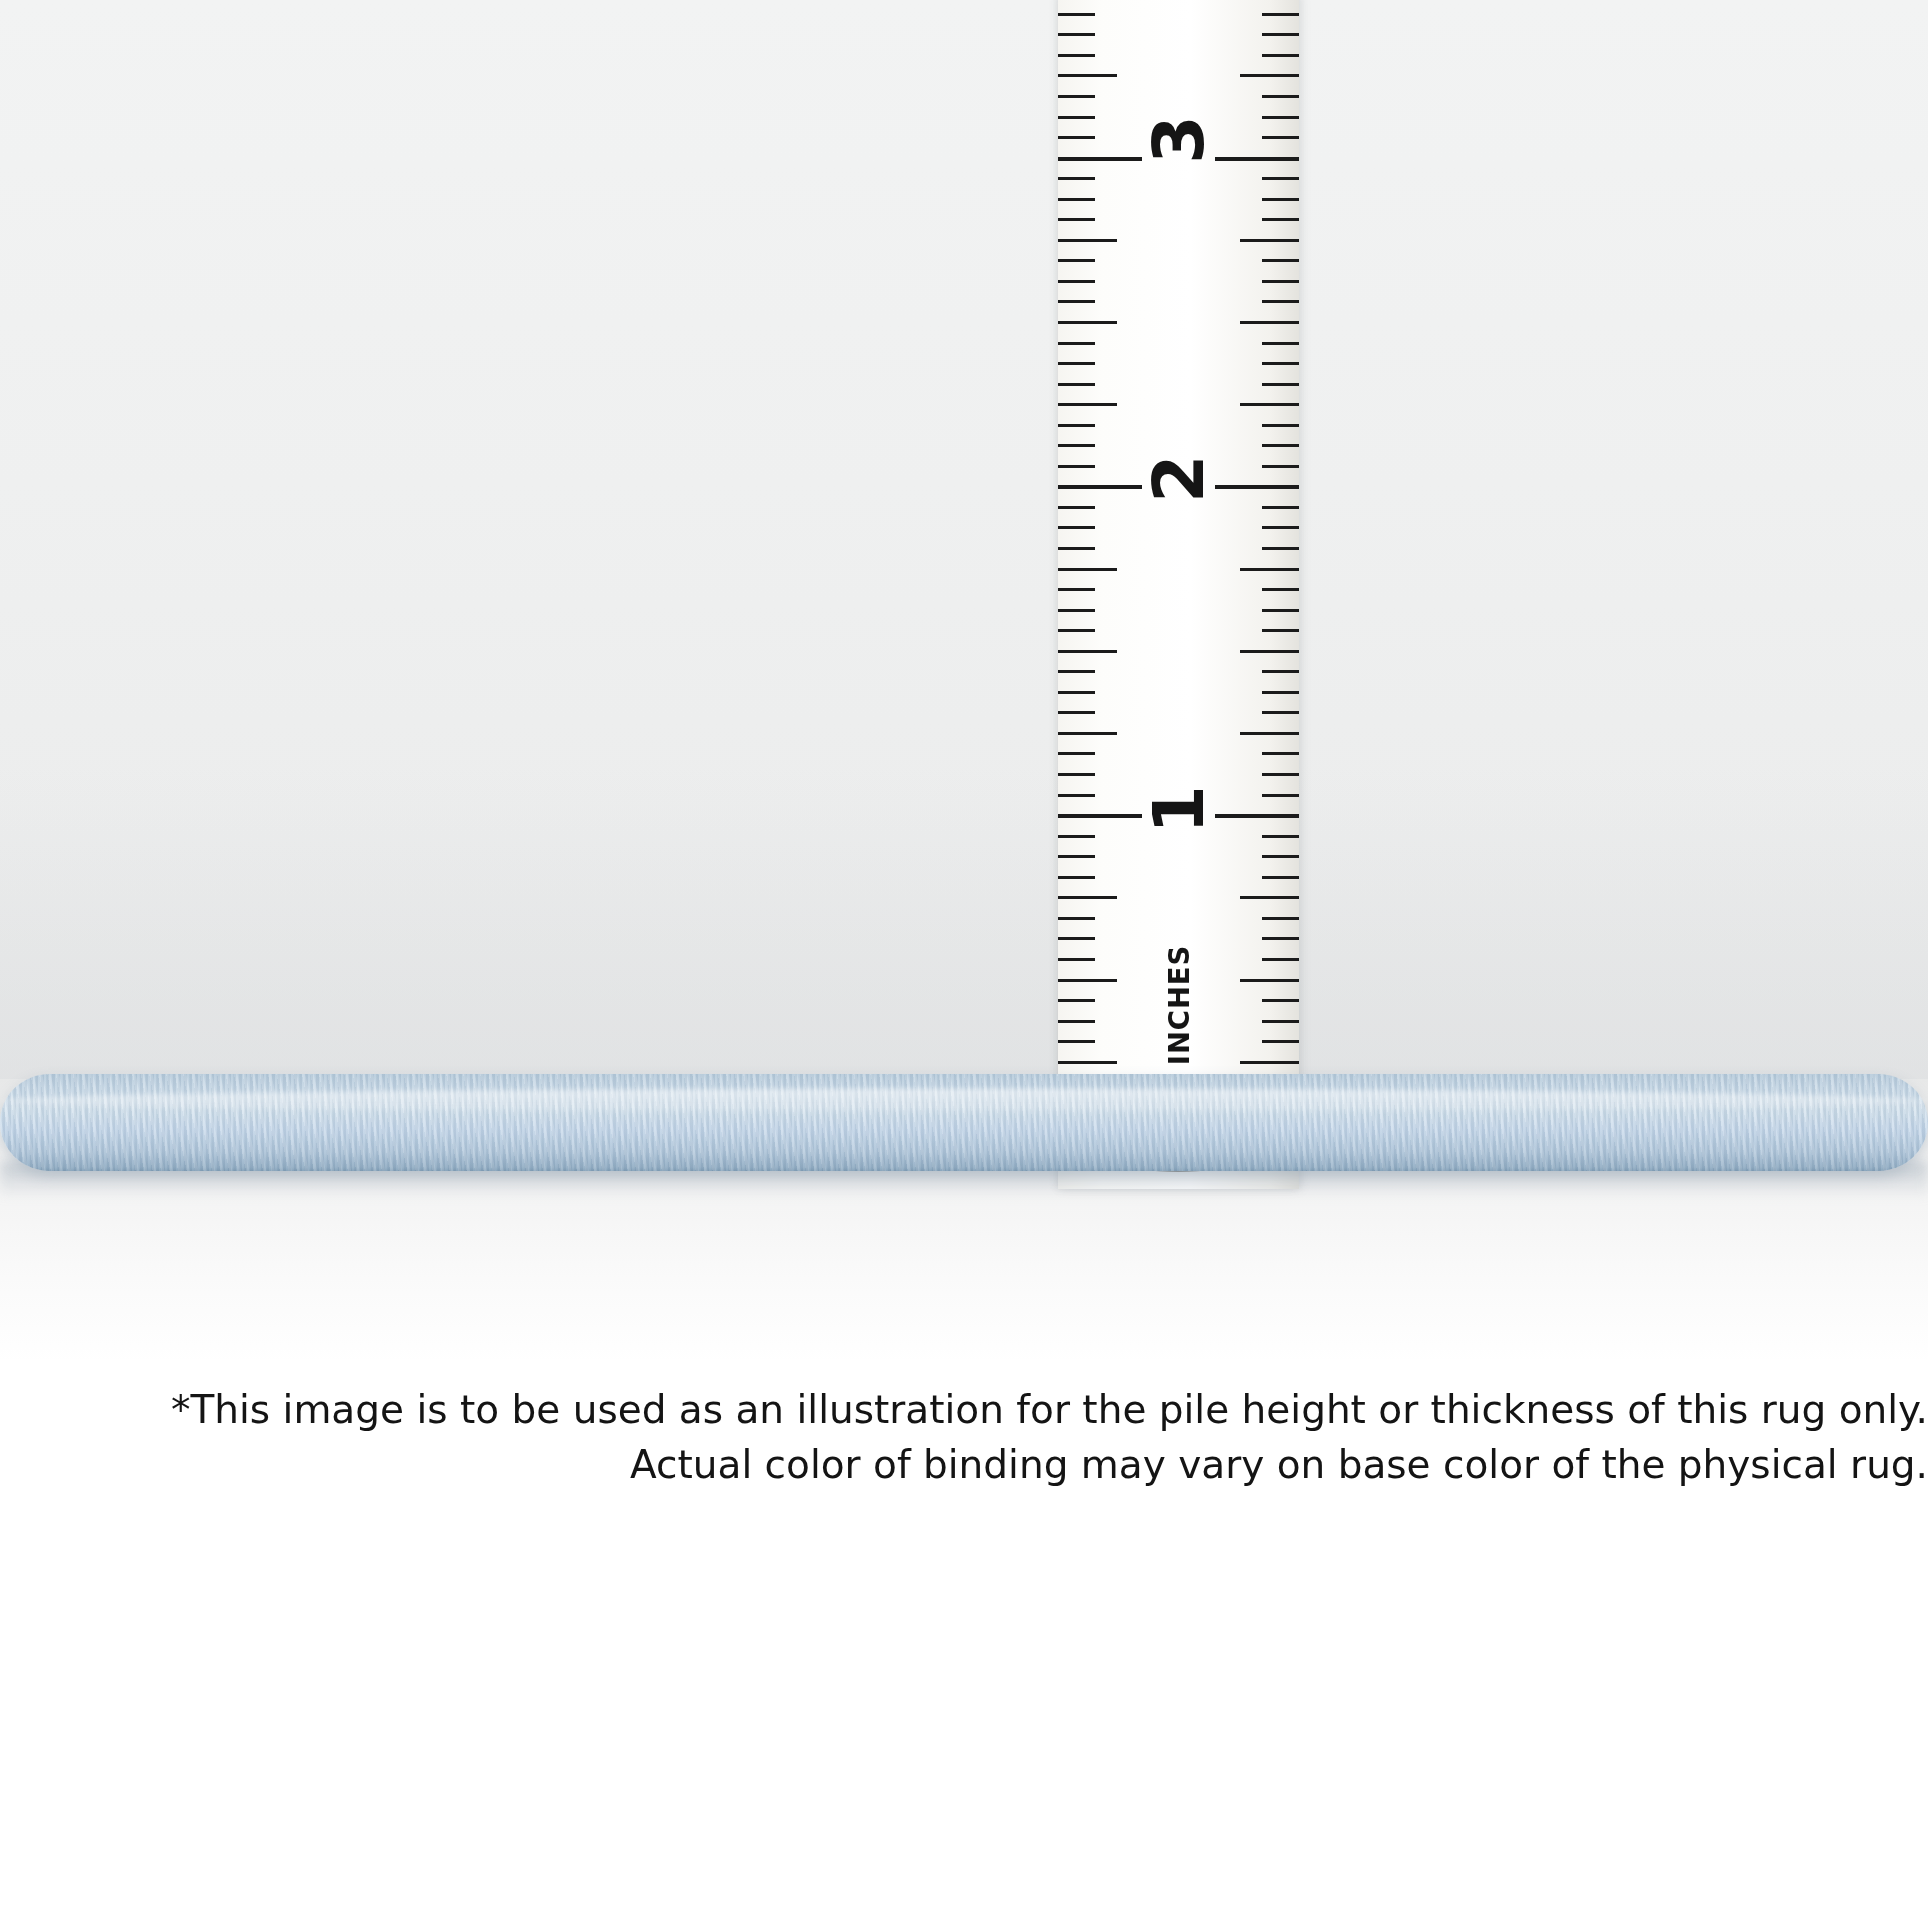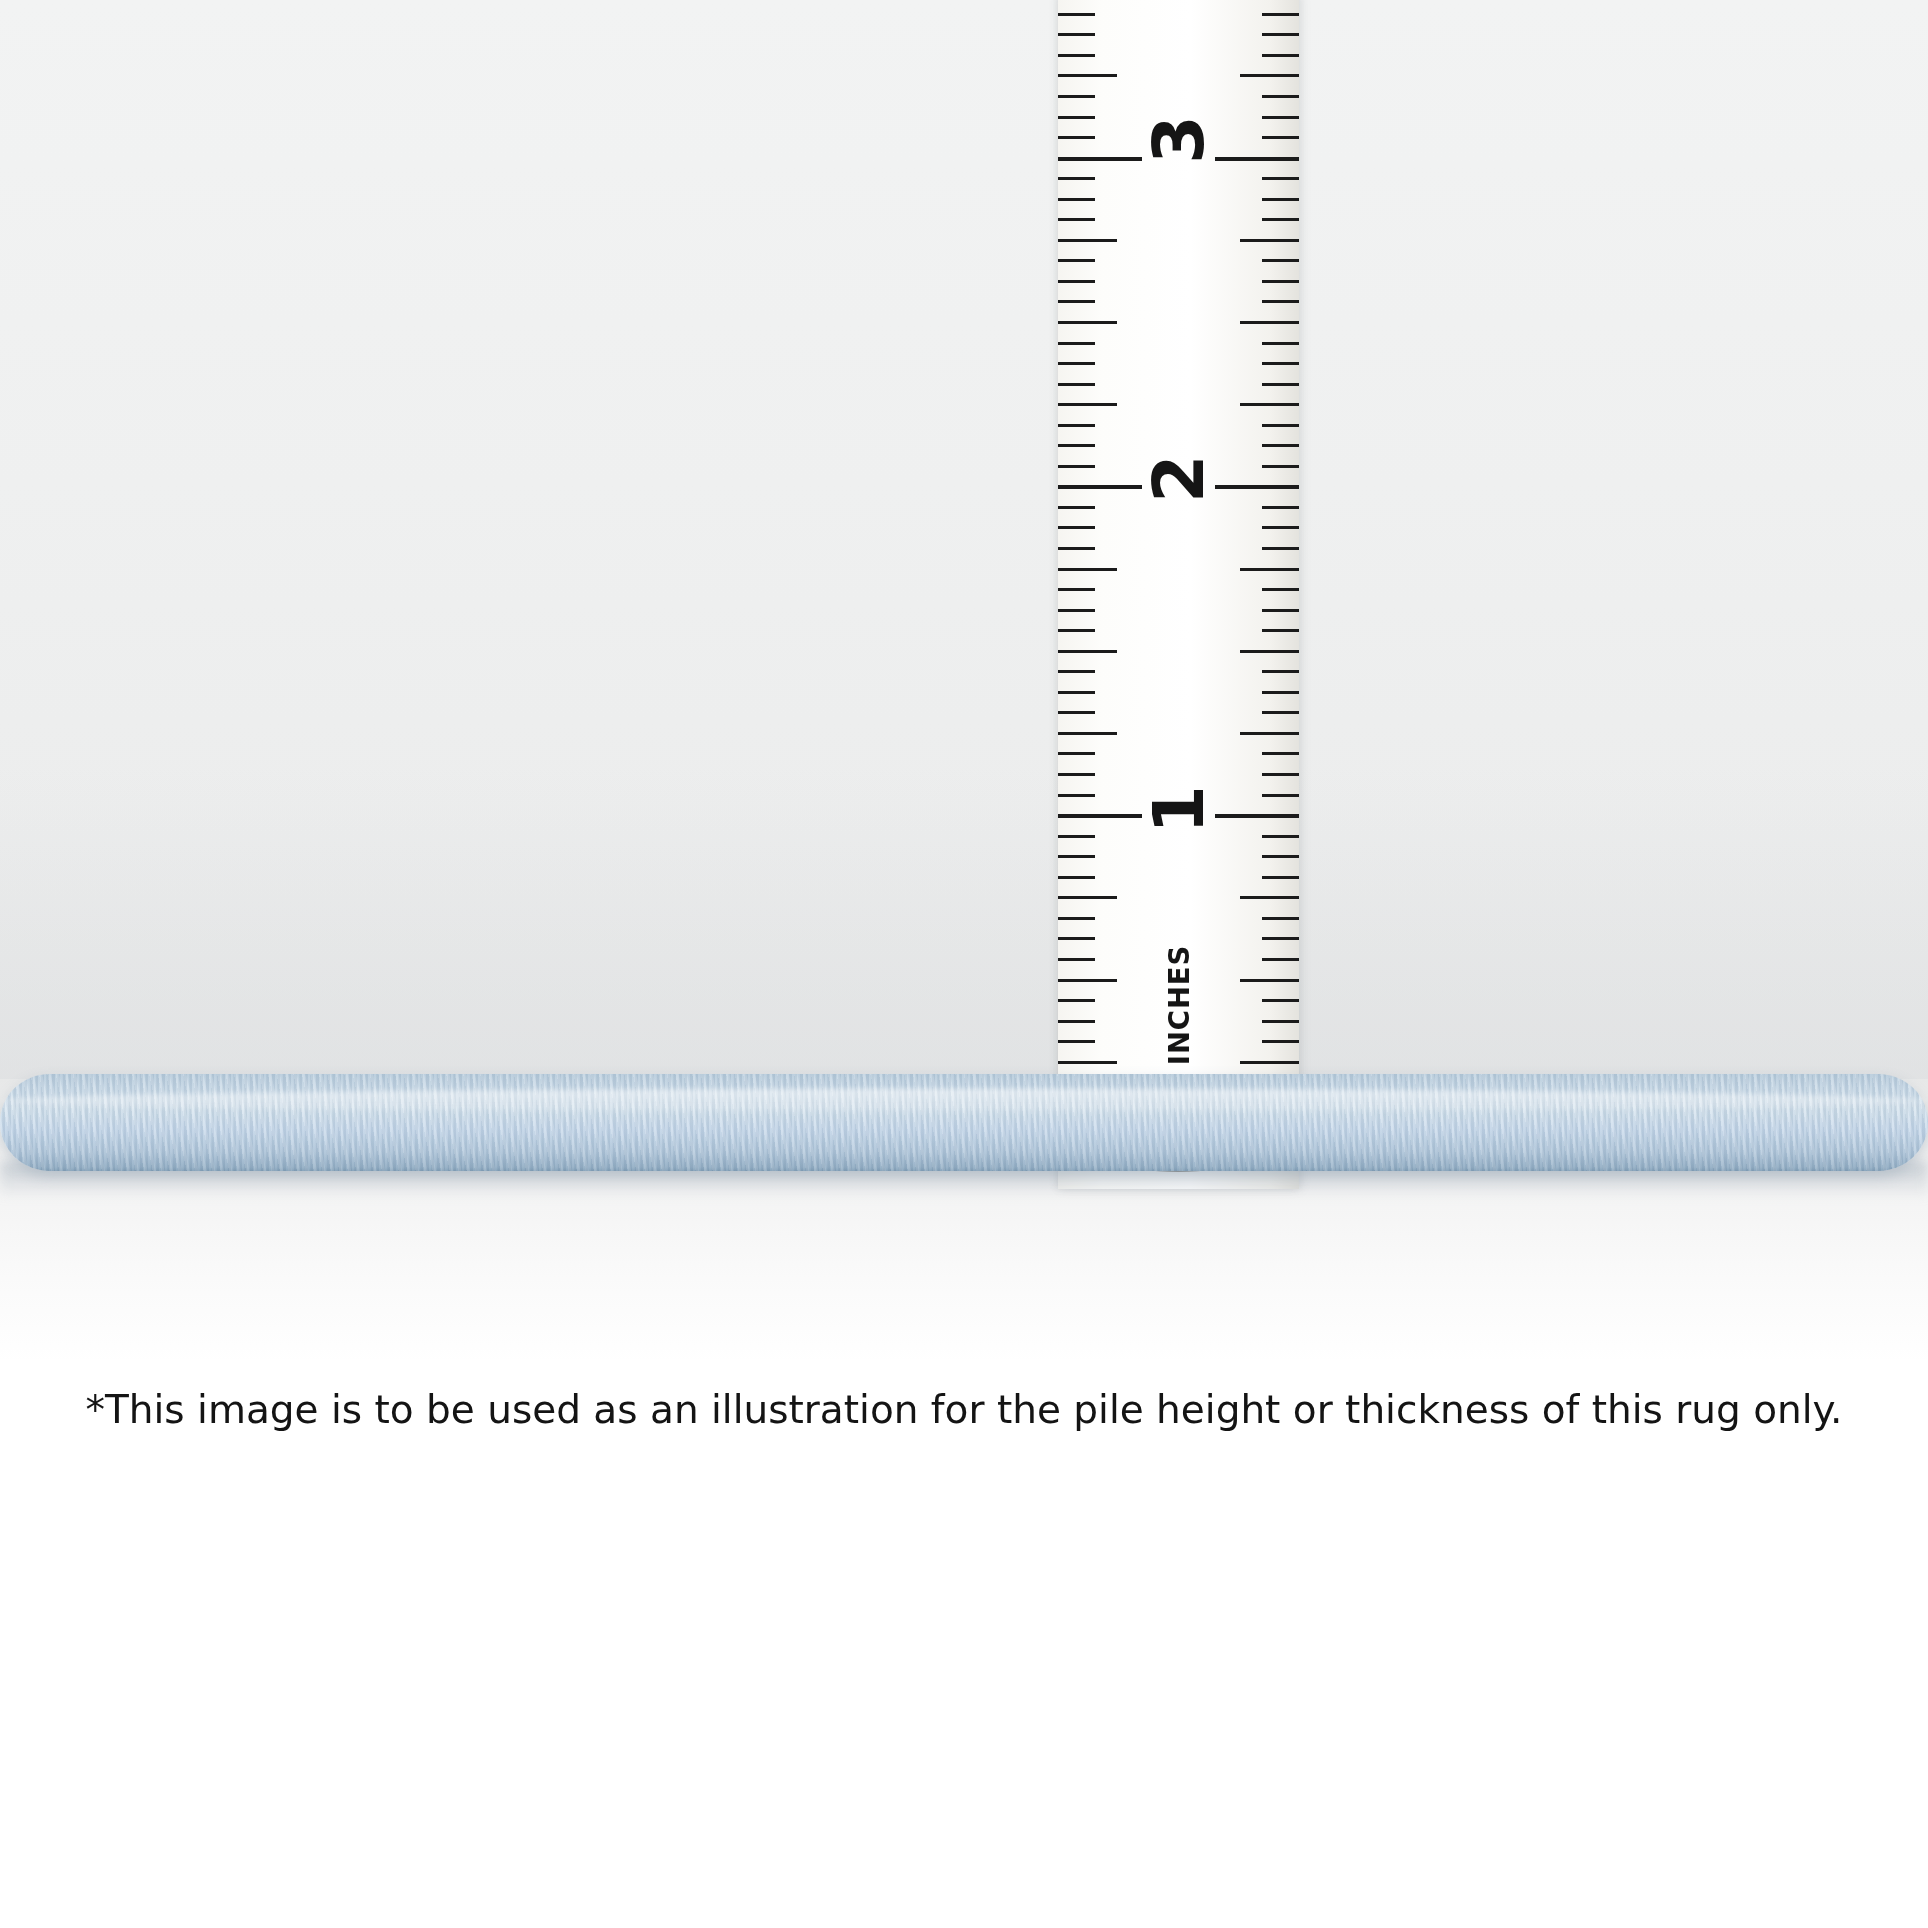--- a/index.html
+++ b/index.html
@@ -207,21 +207,21 @@
     left: 0;
     top: 1382px;
     width: 1928px;
     text-align: center;
     color: #141414;
     font-family: "DejaVu Sans", sans-serif;
     font-size: 39px;
     line-height: 1.42;
     font-weight: 400;
   }
-  .caption-line { display: block; }
+  .caption-line { display: block; text-align: right; }
 </style>
 </head>
 <body>
 
 <div class="scene">
 
   <div class="backdrop-upper"></div>
   <div class="backdrop-floor"></div>
   <div class="backdrop-bottom"></div>
 
@@ -354,16 +354,17 @@
   <div class="rug-edge">
     <div class="rug-shadow"></div>
     <div class="rug-body"></div>
     <div class="rug-weave"></div>
     <div class="rug-weave2"></div>
     <div class="rug-highlight"></div>
   </div>
 
   <div class="caption">
     <span class="caption-line">*This image is to be used as an illustration for the pile height or thickness of this rug only.</span>
+    <span class="caption-line">Actual color of binding may vary on base color of the physical rug.</span>
   </div>
 
 </div>
 
 
 </body></html>

